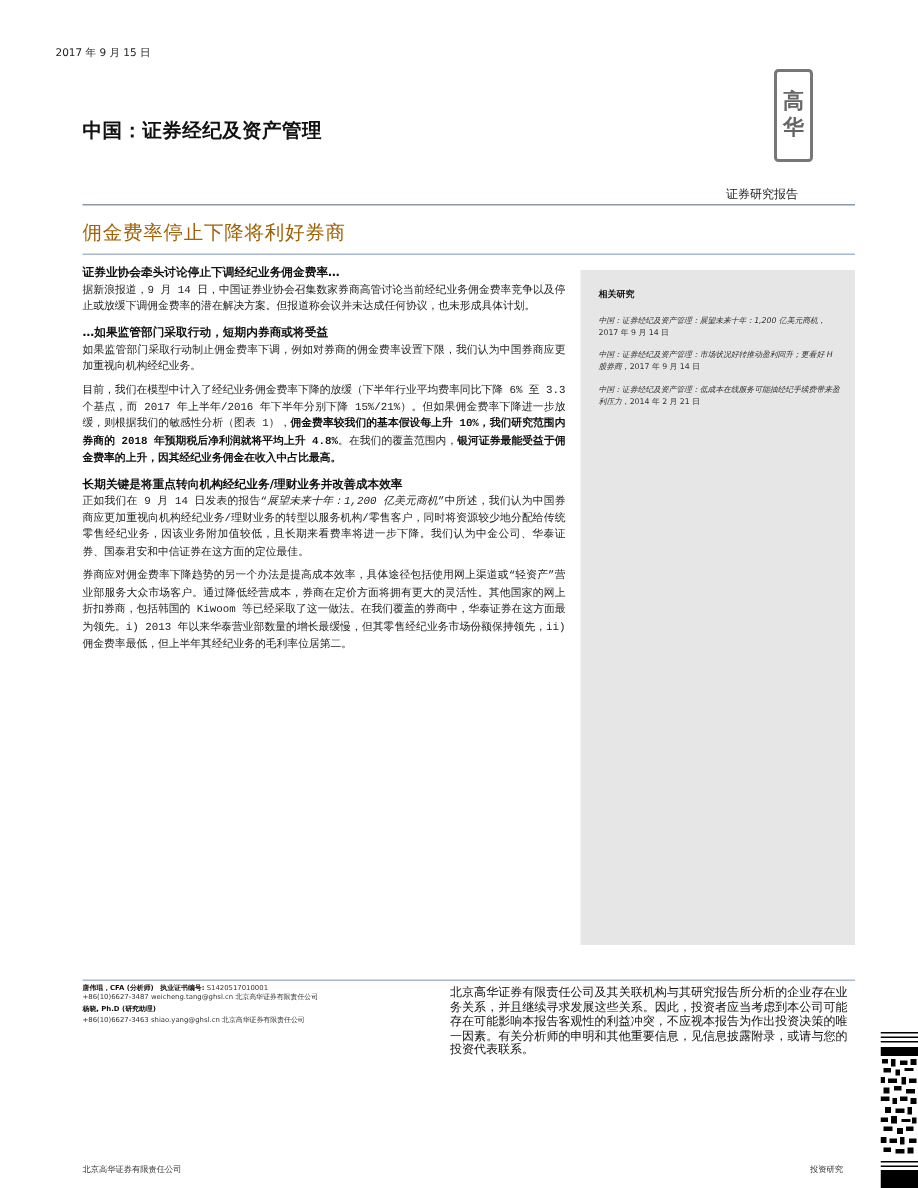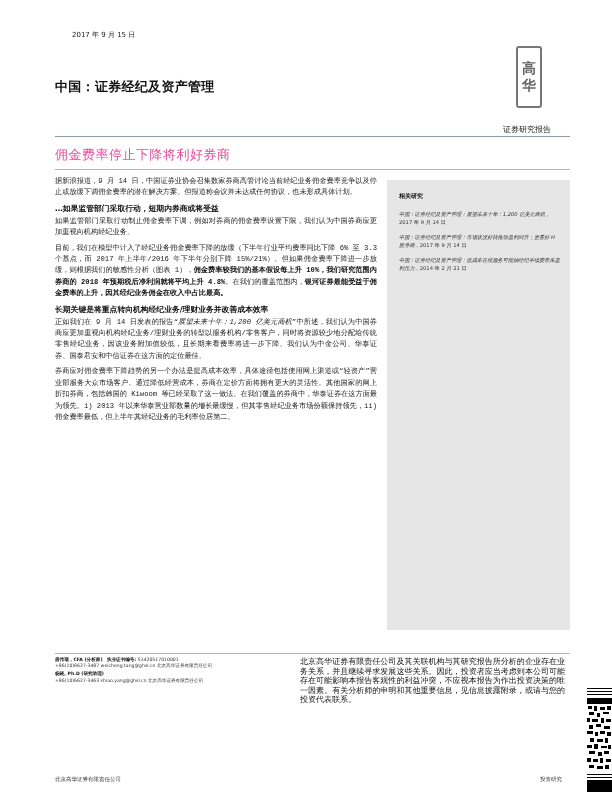--- a/index.html
+++ b/index.html
@@ -1,27 +1,27 @@
 <!DOCTYPE html>
 <html><head>
 <meta charset="utf-8">
 <style>
   html, body { margin: 0; padding: 0; background: #ffffff; }
   body { width: 612px; height: 792px; position: relative; overflow: hidden;
          font-family: "DejaVu Sans", "Liberation Sans", sans-serif; color: #111; }
   .abs { position: absolute; }
-  .date { left: 72px; top: 30px; font-size: 7px; color: #222; text-align: center; }
+  .date { left: 37px; top: 30px; font-size: 7px; color: #222; text-align: center; }
   .main-title { left: 55px; top: 78px; font-size: 13px; font-weight: bold; letter-spacing: 0.3px; }
   .logo { left: 516px; top: 46px; width: 26px; width: 26px; height: 62px;
           border: 2px solid #777; border-radius: 3px; box-sizing: border-box;
           display: flex; flex-direction: column; align-items: center; justify-content: center;
           color: #666; font-size: 14px; line-height: 17px; font-weight: bold; }
-  .report-type { left: 503px; top: 124px; font-size: 8px; color: #222; font-family: Liberation Serif, serif; }
+  .report-type { left: 484px; top: 124px; font-size: 8px; color: #222; font-family: Liberation Serif, serif; }
   .rule1 { left: 55px; top: 136px; width: 515px; height: 1px; background: #8a9aa8; }
-  .subtitle { left: 55px; top: 146px; font-size: 13px; color: #ec4899; letter-spacing: 0.5px; }
+  .subtitle { left: 55px; top: 146px; font-size: 13px; color: #a16207; letter-spacing: 0.5px; }
   .rule2 { left: 55px; top: 169px; width: 515px; height: 1px; background: #a9b8cc; }
   .body-col { left: 55px; top: 176px; width: 322px; font-size: 7.2px; line-height: 11.4px; color: #222; }
   .body-col h3 { margin: 0 0 1px 0; font-size: 7.8px; font-weight: bold; color: #111; line-height: 12px; }
   .body-col p { margin: 0 0 4px 0; text-align: justify; font-family: Liberation Mono, monospace; }
   .body-col b { font-weight: bold; color: #111; }
   .body-col i { font-style: italic; }
   .sidebar { left: 387px; top: 180px; width: 183px; height: 450px; background: #e6e6e6; }
   .sidebar-inner { padding: 12px 10px 0 12px; }
   .sidebar h4 { margin: 0 0 9px 0; font-size: 6px; font-weight: bold; color: #111; }
   .related-item { font-size: 5.2px; line-height: 8px; color: #333; margin-bottom: 7px; }
@@ -46,20 +46,21 @@
   <span>华</span>
 </div>
 
 <div class="abs report-type">证券研究报告</div>
 <div class="abs rule1"></div>
 <div class="abs subtitle">佣金费率停止下降将利好券商</div>
 <div class="abs rule2"></div>
 
 <div class="abs body-col">
   <section>
+    <h3>证券业协会牵头讨论停止下调经纪业务佣金费率…</h3>
     <p>据新浪报道，9 月 14 日，中国证券业协会召集数家券商高管讨论当前经纪业务佣金费率竞争以及停止或放缓下调佣金费率的潜在解决方案。但报道称会议并未达成任何协议，也未形成具体计划。</p>
   </section>
   <section>
     <h3>…如果监管部门采取行动，短期内券商或将受益</h3>
     <p>如果监管部门采取行动制止佣金费率下调，例如对券商的佣金费率设置下限，我们认为中国券商应更加重视向机构经纪业务。</p>
     <p><span>目前，我们在模型中计入了经纪业务佣金费率下降的放缓（下半年行业平均费率同比下降 6% 至 3.3 个基点，而 2017 年上半年/2016 年下半年分别下降 15%/21%）。但如果佣金费率下降进一步放缓，则根据我们的敏感性分析（图表 1），</span><b>佣金费率较我们的基本假设每上升 10%，我们研究范围内券商的 2018 年预期税后净利润就将平均上升 4.8%</b><span>。在我们的覆盖范围内，</span><b>银河证券最能受益于佣金费率的上升，因其经纪业务佣金在收入中占比最高。</b></p>
   </section>
   <section>
     <h3>长期关键是将重点转向机构经纪业务/理财业务并改善成本效率</h3>
     <p><span>正如我们在 9 月 14 日发表的报告“</span><i>展望未来十年：1,200 亿美元商机</i><span>”中所述，我们认为中国券商应更加重视向机构经纪业务/理财业务的转型以服务机构/零售客户，同时将资源较少地分配给传统零售经纪业务，因该业务附加值较低，且长期来看费率将进一步下降。我们认为中金公司、华泰证券、国泰君安和中信证券在这方面的定位最佳。</span></p>

